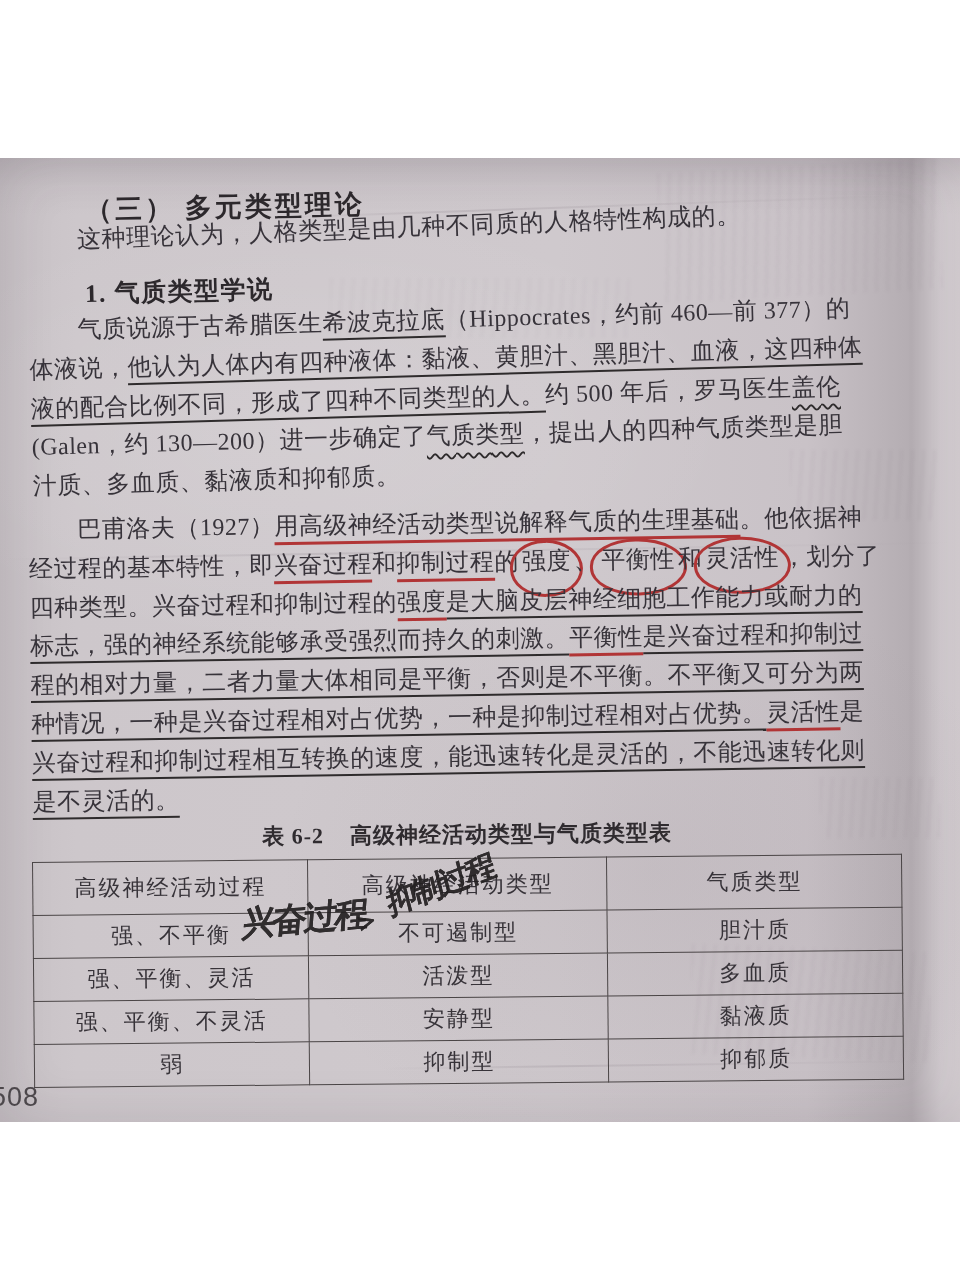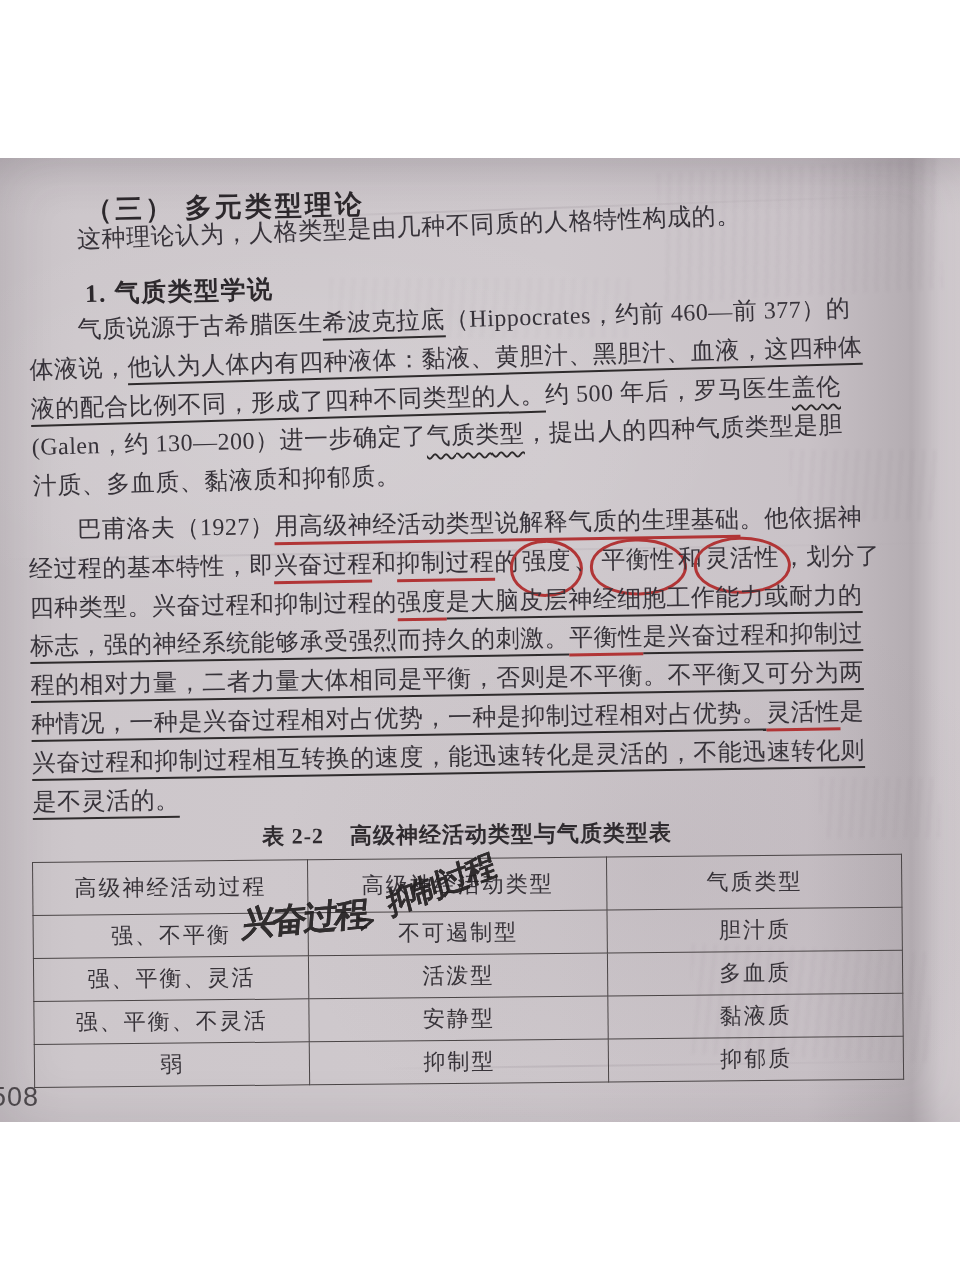--- a/index.html
+++ b/index.html
@@ -120,21 +120,21 @@
     <div class="line"><span>经过程的基本特性，即</span><span class="mk-ur">兴奋过程</span><span>和</span><span class="mk-ur">抑制过程</span><span>的</span><span class="mk-cr">强度</span><span>、</span><span class="mk-cr">平衡性</span><span>和</span><span class="mk-cr">灵活性</span><span>，划分了</span></div>
     <div class="line"><span>四种类型。兴奋过程和抑制过程的</span><span class="mk-ur">强度</span><span class="mk-ub">是大脑皮层神经细胞工作能力或耐力的</span></div>
     <div class="line"><span class="mk-ub">标志，强的神经系统能够承受强烈而持久的刺激。</span><span class="mk-ur">平衡性</span><span class="mk-ub">是兴奋过程和抑制过</span></div>
     <div class="line"><span class="mk-ub">程的相对力量，二者力量大体相同是平衡，否则是不平衡。不平衡又可分为两</span></div>
     <div class="line"><span class="mk-ub">种情况，一种是兴奋过程相对占优势，一种是抑制过程相对占优势。</span><span class="mk-ur">灵活性</span><span>是</span></div>
     <div class="line"><span class="mk-ub">兴奋过程和抑制过程相互转换的速度，能迅速转化是灵活的，不能迅速转化则</span></div>
     <div class="line"><span class="mk-ub">是不灵活的。</span></div>
   </div>
 
   <div class="cap">
-    <span>表 2-2</span><span class="gap"></span><span>高级神经活动类型与气质类型表</span>
+    <span>表 6-2</span><span class="gap"></span><span>高级神经活动类型与气质类型表</span>
   </div>
 
   <table class="tbl">
     <colgroup>
         <col class="c1">
         <col class="c2">
         <col class="c3">
       </colgroup>
     <tbody>
         <tr class="hrow">

